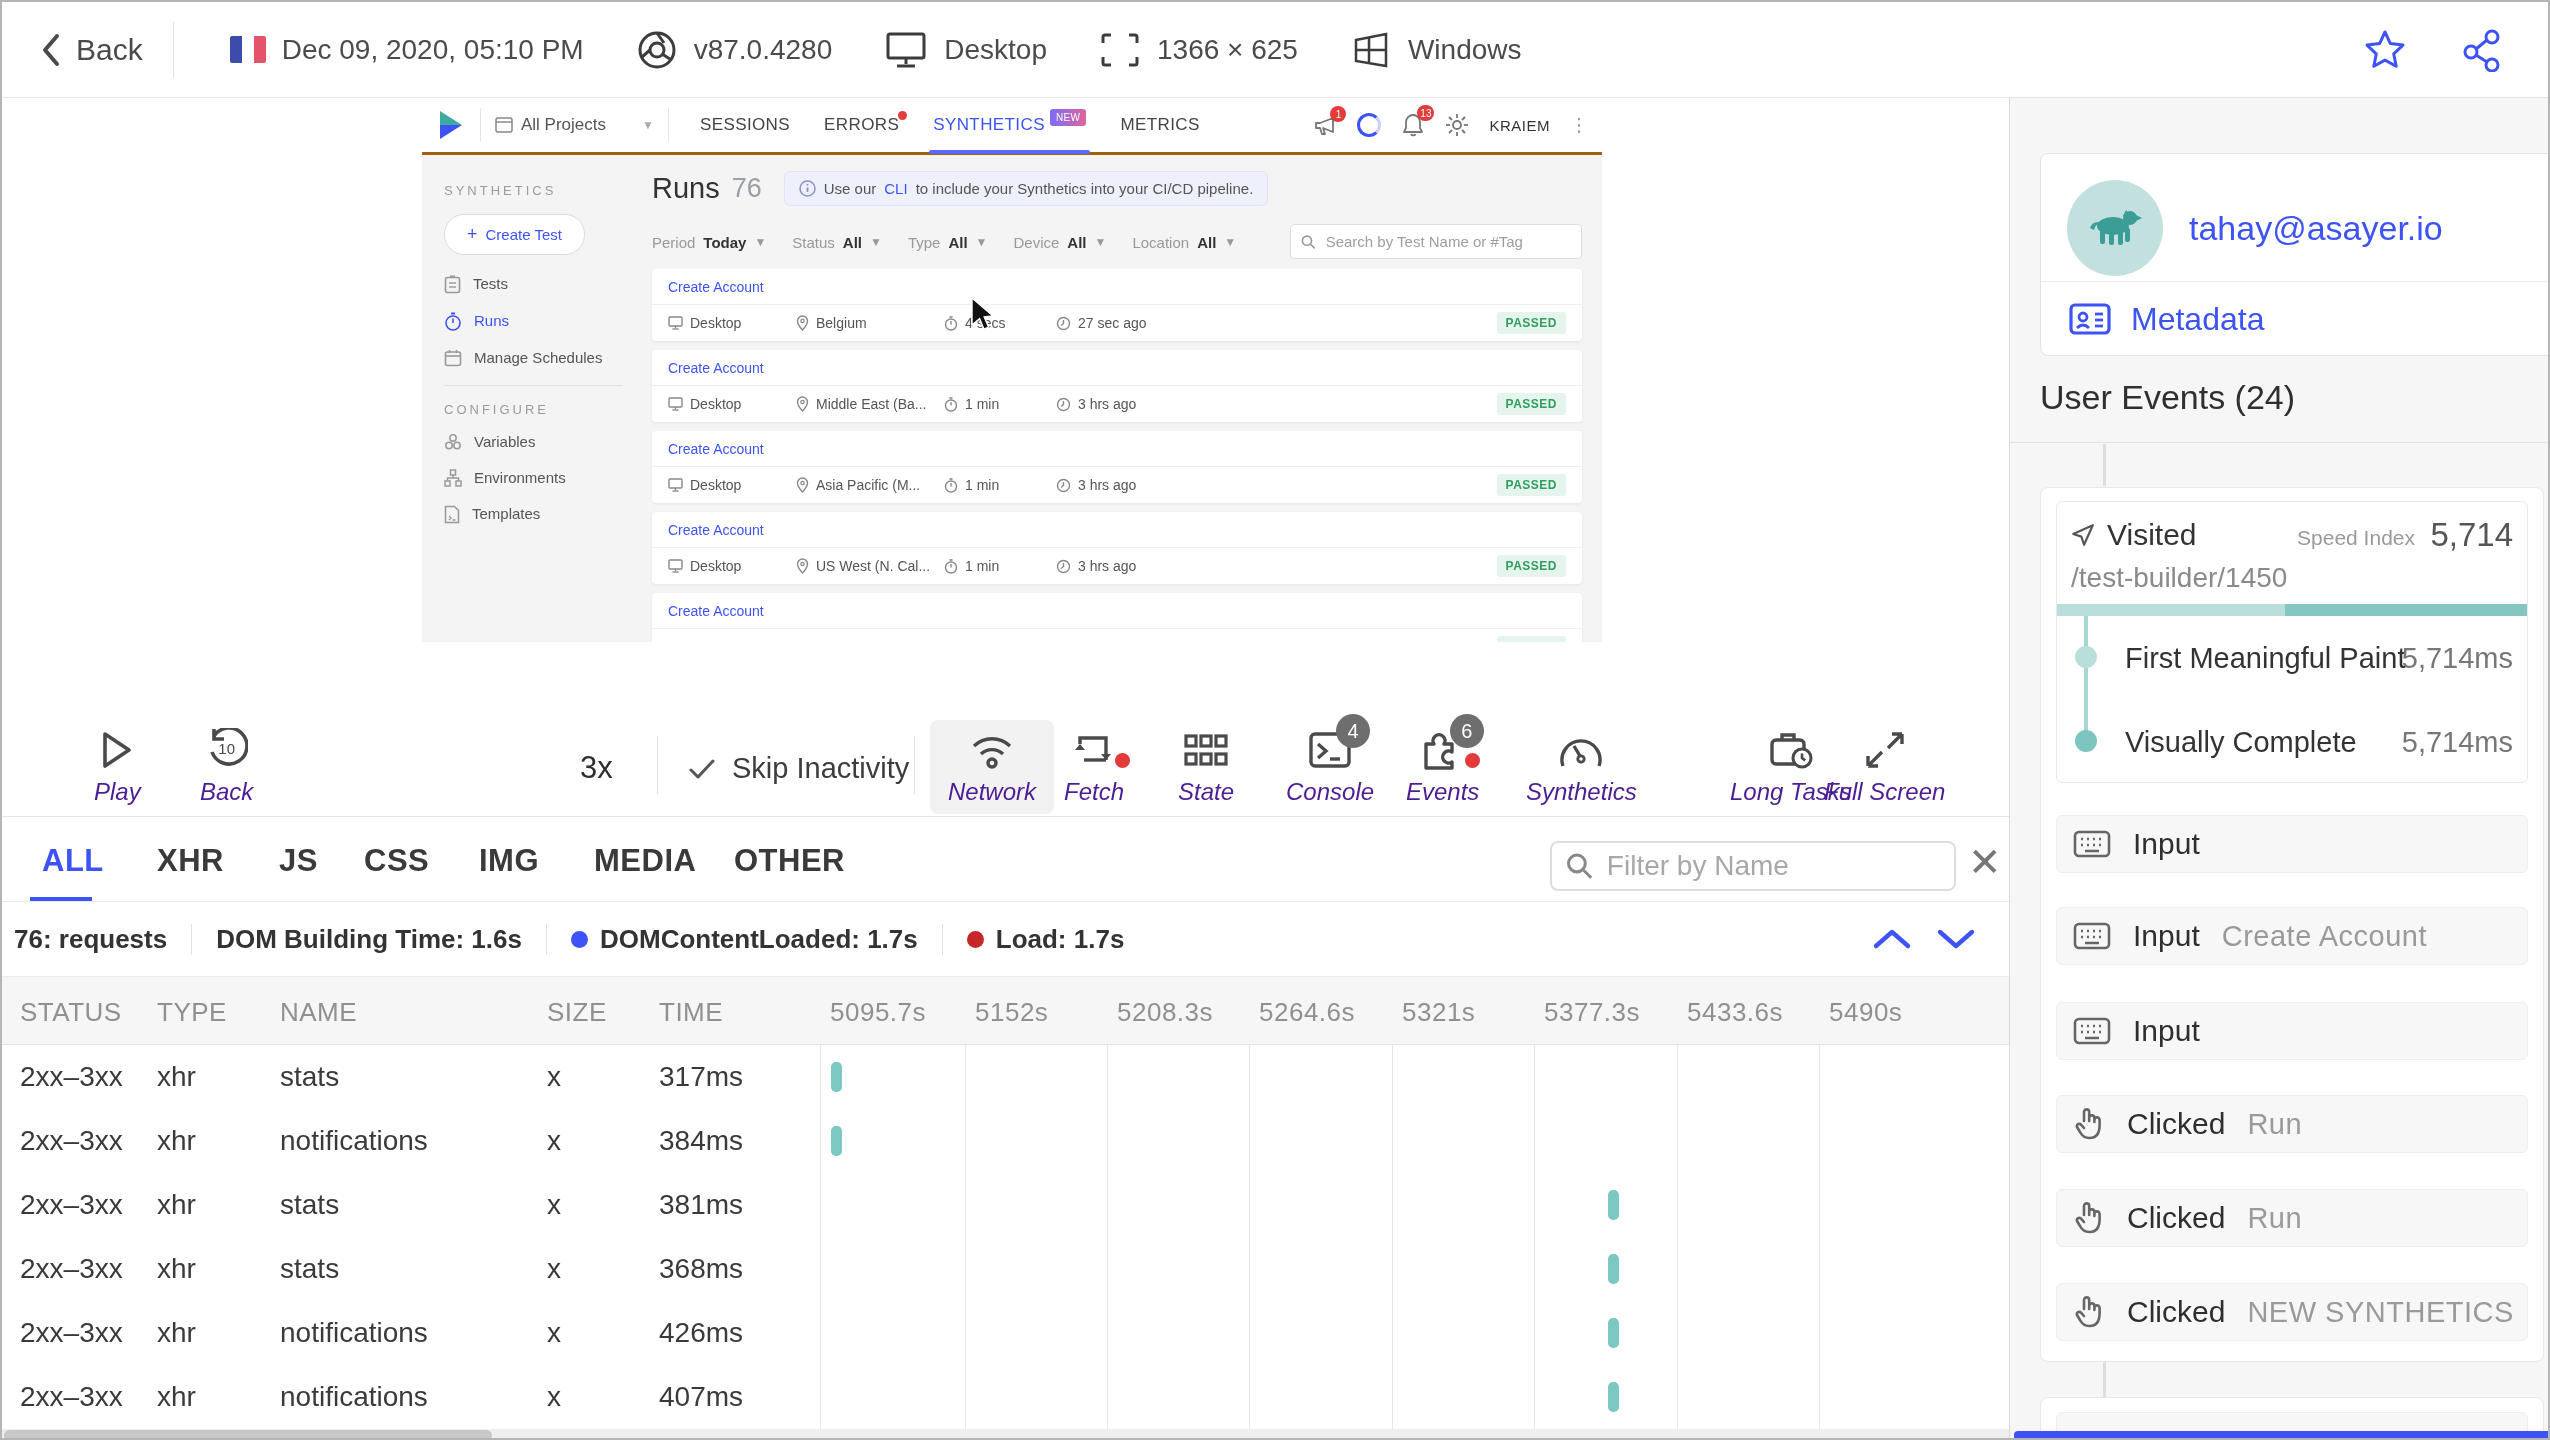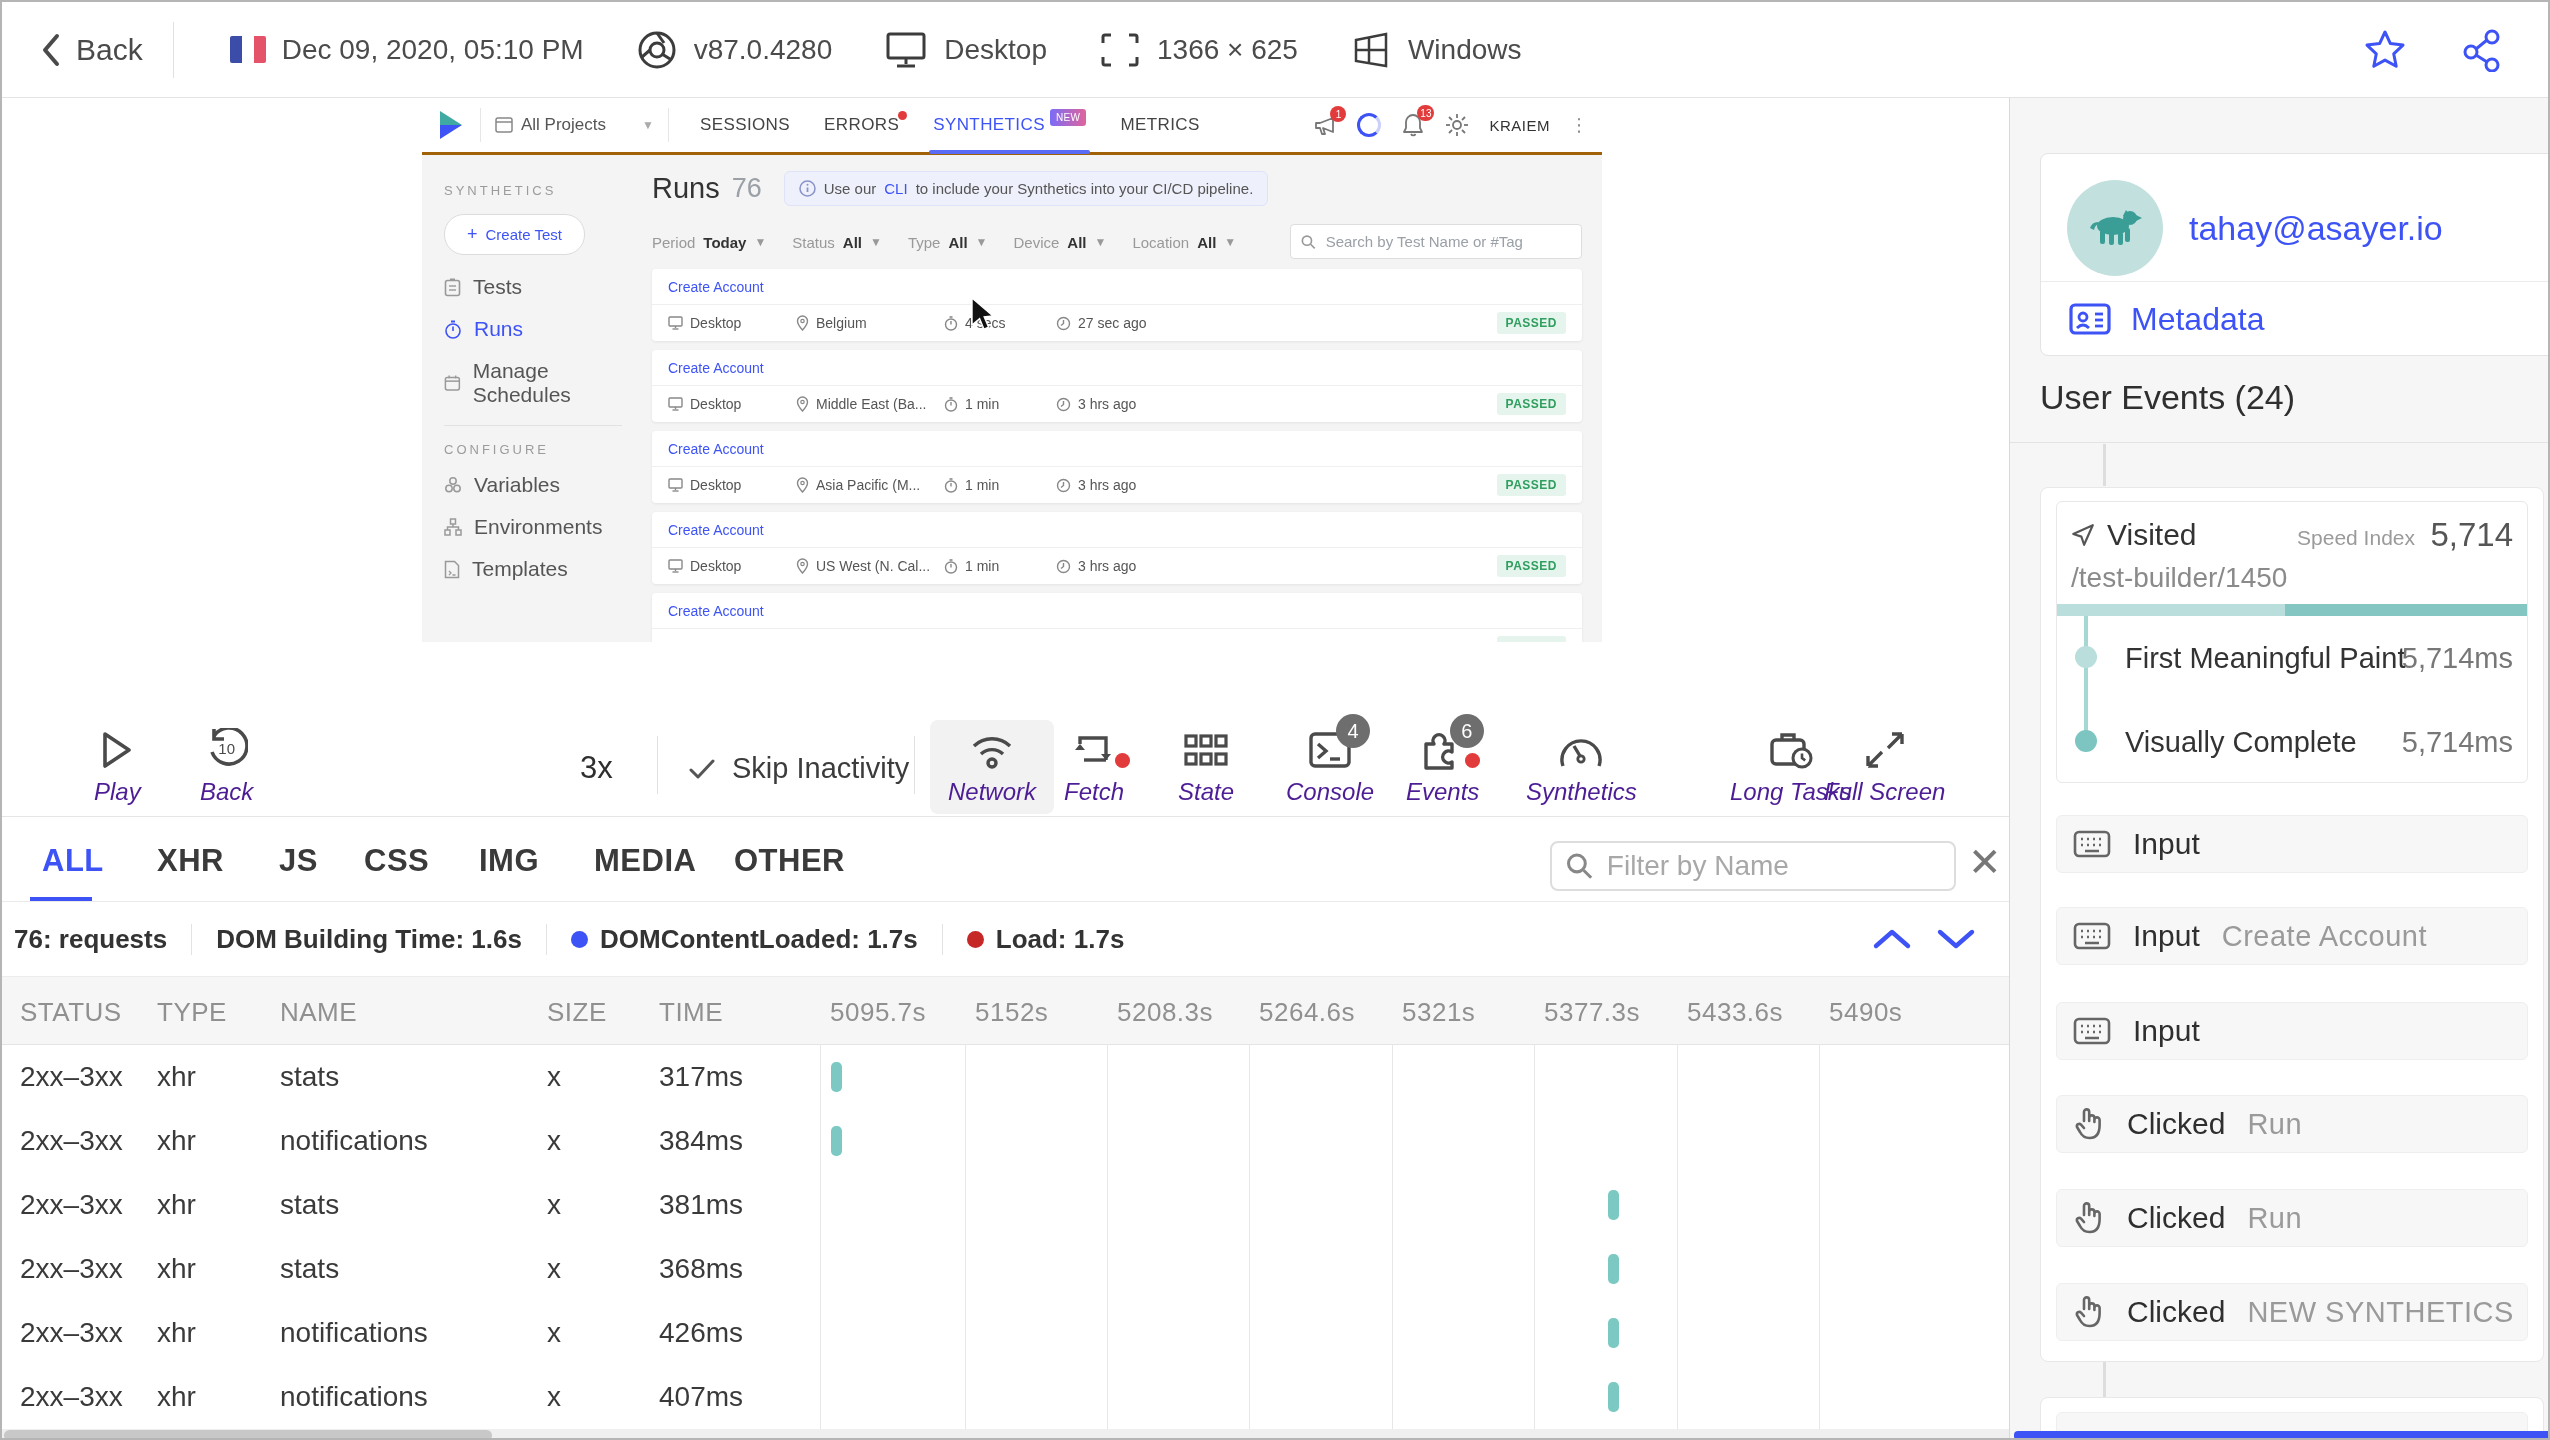--- a/index.html
+++ b/index.html
@@ -28,21 +28,21 @@
   .atab.active .und{position:absolute;left:-4px;right:-4px;bottom:0;height:4px;background:#5a6cf6;border-radius:2px;}
   .reddot{width:9px;height:9px;border-radius:50%;background:#e23b3b;position:absolute;top:14px;right:-8px;}
   .newbadge{font-size:10px;color:#fff;background:linear-gradient(90deg,#7b6cf6,#e0649b);padding:3px 6px;border-radius:3px;margin-left:5px;transform:translateY(-8px);}
   #appnav .nicons{margin-left:auto;display:flex;align-items:center;gap:20px;margin-right:14px;}
   .nbadge{position:absolute;top:-7px;right:-9px;background:#e23b3b;color:#fff;border-radius:9px;font-size:10px;min-width:16px;height:16px;display:flex;align-items:center;justify-content:center;padding:0 3px;}
   .spinner{width:24px;height:24px;border-radius:50%;border:3px solid #3d53f5;border-right-color:#c9d0fb;}
 
   #appside{position:absolute;left:0;top:57px;width:218px;bottom:0;padding:28px 0 0 22px;}
   .sec-label{font-size:13px;letter-spacing:3px;color:#9b9b9b;margin-bottom:16px;}
   .create-btn{display:inline-flex;align-items:center;gap:8px;background:#fff;border:1px solid #dcdcdc;border-radius:20px;padding:9px 22px;color:#3d53f5;font-size:15px;margin-bottom:20px;cursor:pointer;}
-  .aside-item{display:flex;align-items:center;gap:12px;font-size:21px;color:#555;margin-bottom:18px;cursor:pointer;}
+  .aside-item{display:flex;gap:12px;font-size:15px;color:#555;margin-bottom:18px;cursor:pointer;}
   .aside-item.active{color:#3d53f5;}
   .aside-divider{width:178px;height:1px;background:#e2e2e2;margin:4px 0 16px 0;}
 
   #appmain{position:absolute;left:230px;top:57px;right:14px;bottom:0;}
   #runs-head{display:flex;align-items:center;margin-top:16px;}
   #runs-title{font-size:29px;color:#333;}
   #runs-count{font-size:27px;color:#9aa0a6;margin-left:12px;}
   #cli-banner{display:flex;align-items:center;gap:8px;background:#eef0fb;border:1px solid #dfe3f7;border-radius:6px;padding:8px 14px;font-size:15px;color:#555;margin-left:22px;}
   #cli-banner .cli{color:#3d53f5;}
   #filters{display:flex;align-items:center;margin-top:18px;font-size:15px;position:relative;height:36px;}

